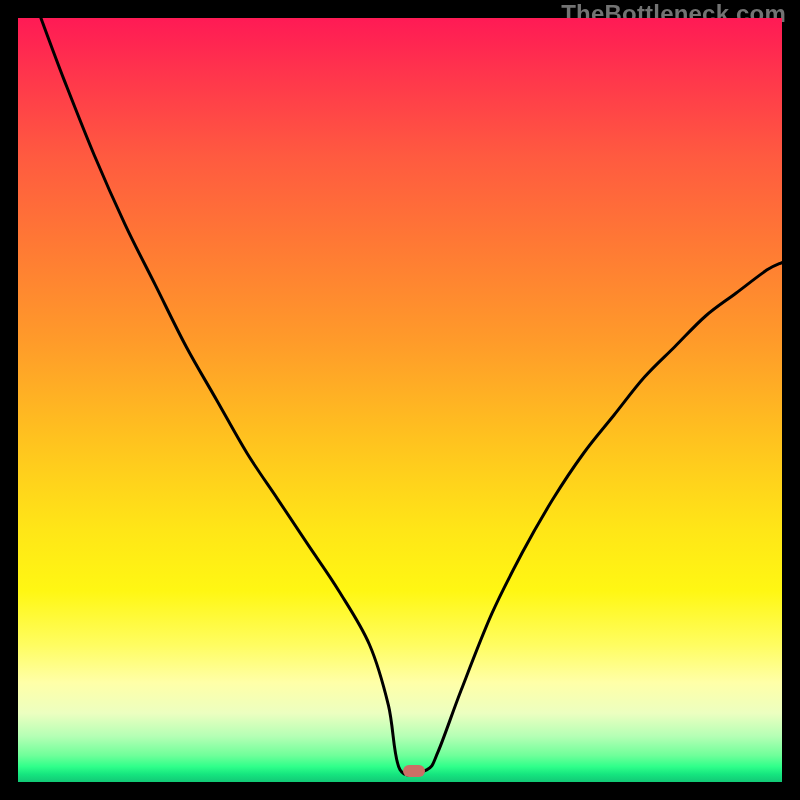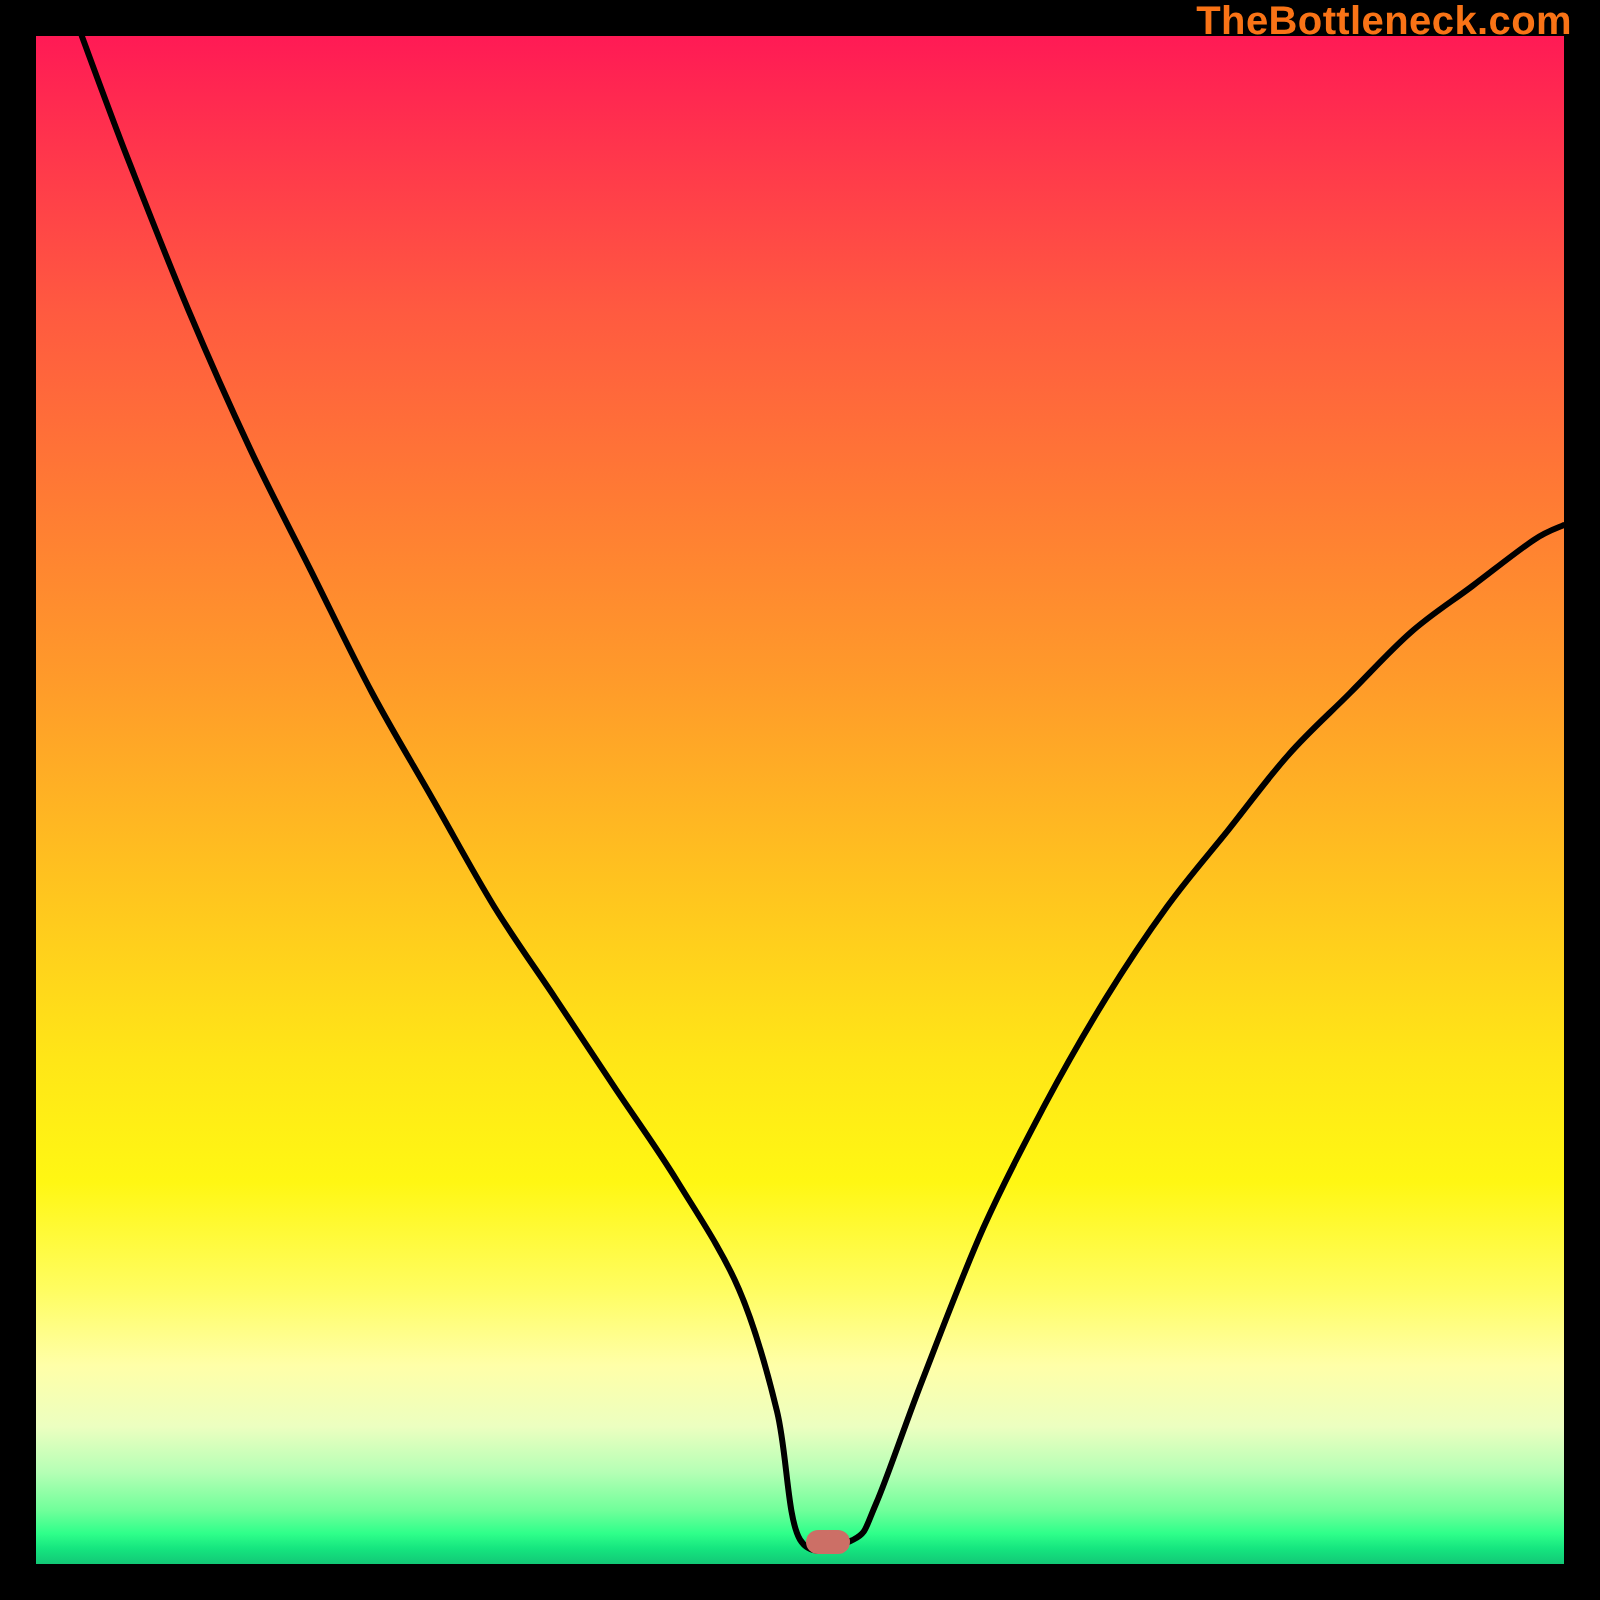--- a/index.html
+++ b/index.html
@@ -51,23 +51,23 @@
     height: 12px;
     border-radius: 6px;
     background: #cc6f66;
     transform: translate(-50%, -50%);
   }
   .watermark {
     position: absolute;
     top: 0px;
     right: 14px;
     font-family: Arial, Helvetica, sans-serif;
-    font-size: 20px;
+    font-size: 24px;
     font-weight: 600;
-    color: #f97316;
+    color: #737373;
     letter-spacing: 0.2px;
   }
 </style>
 </head>
 <body>
 
 <div class="chart-container">
   <div class="watermark">TheBottleneck.com</div>
   <div class="plot-area">
     <svg class="curve" viewBox="0 0 764 764" preserveAspectRatio="none">

